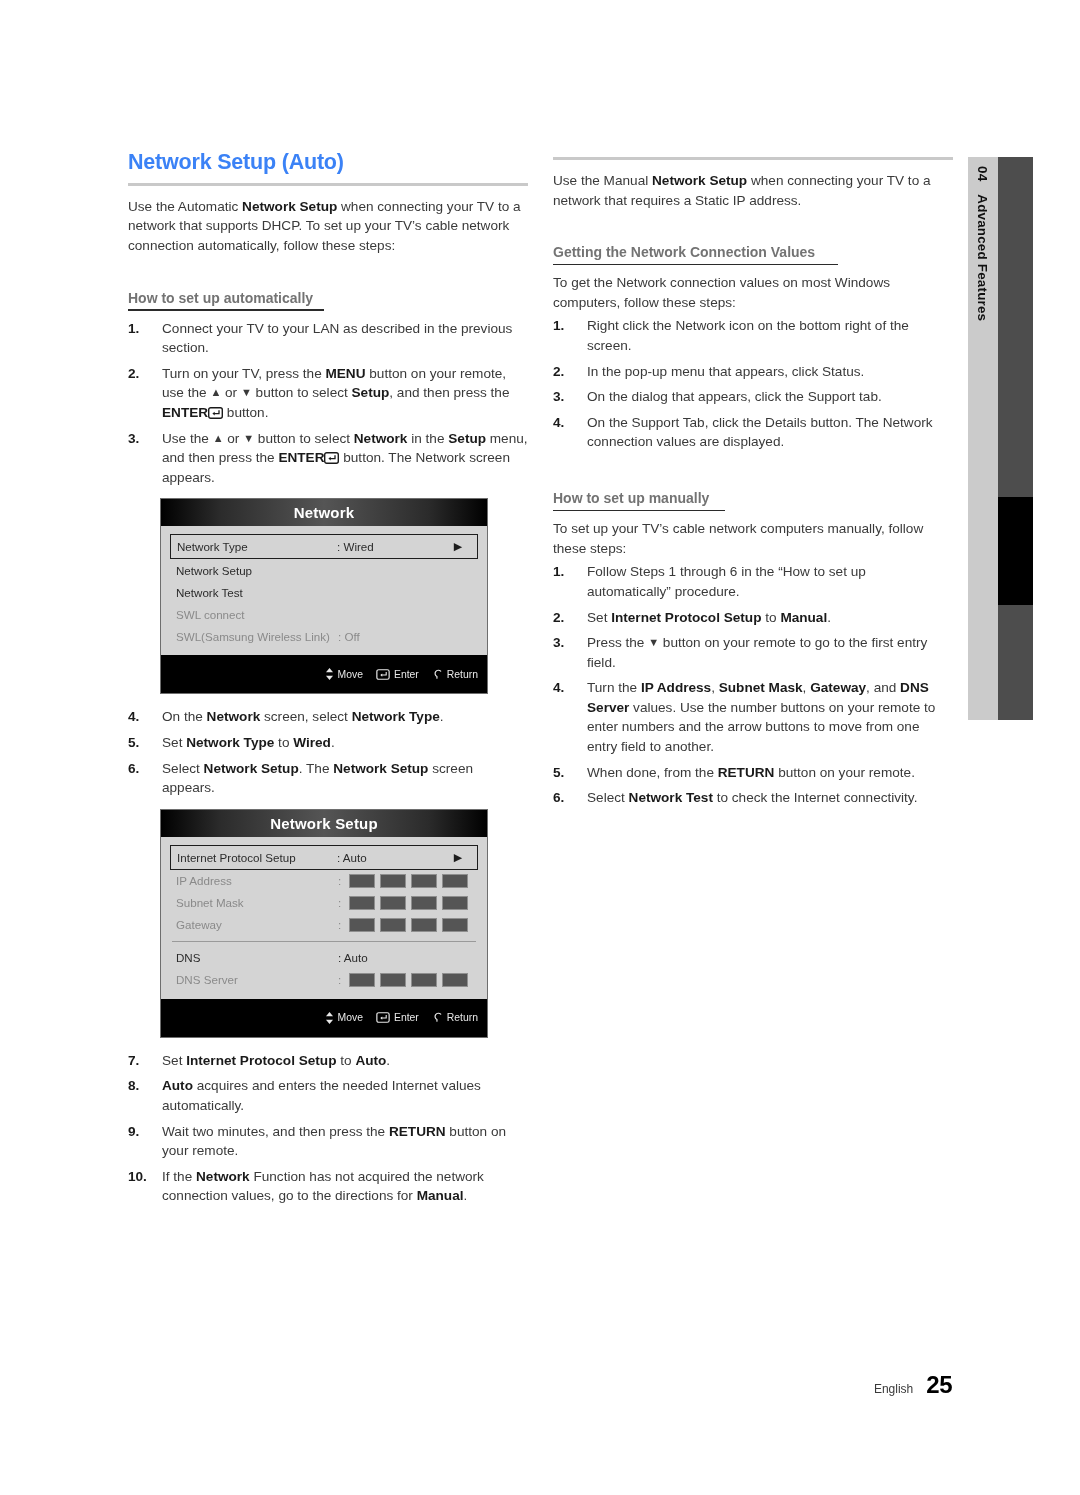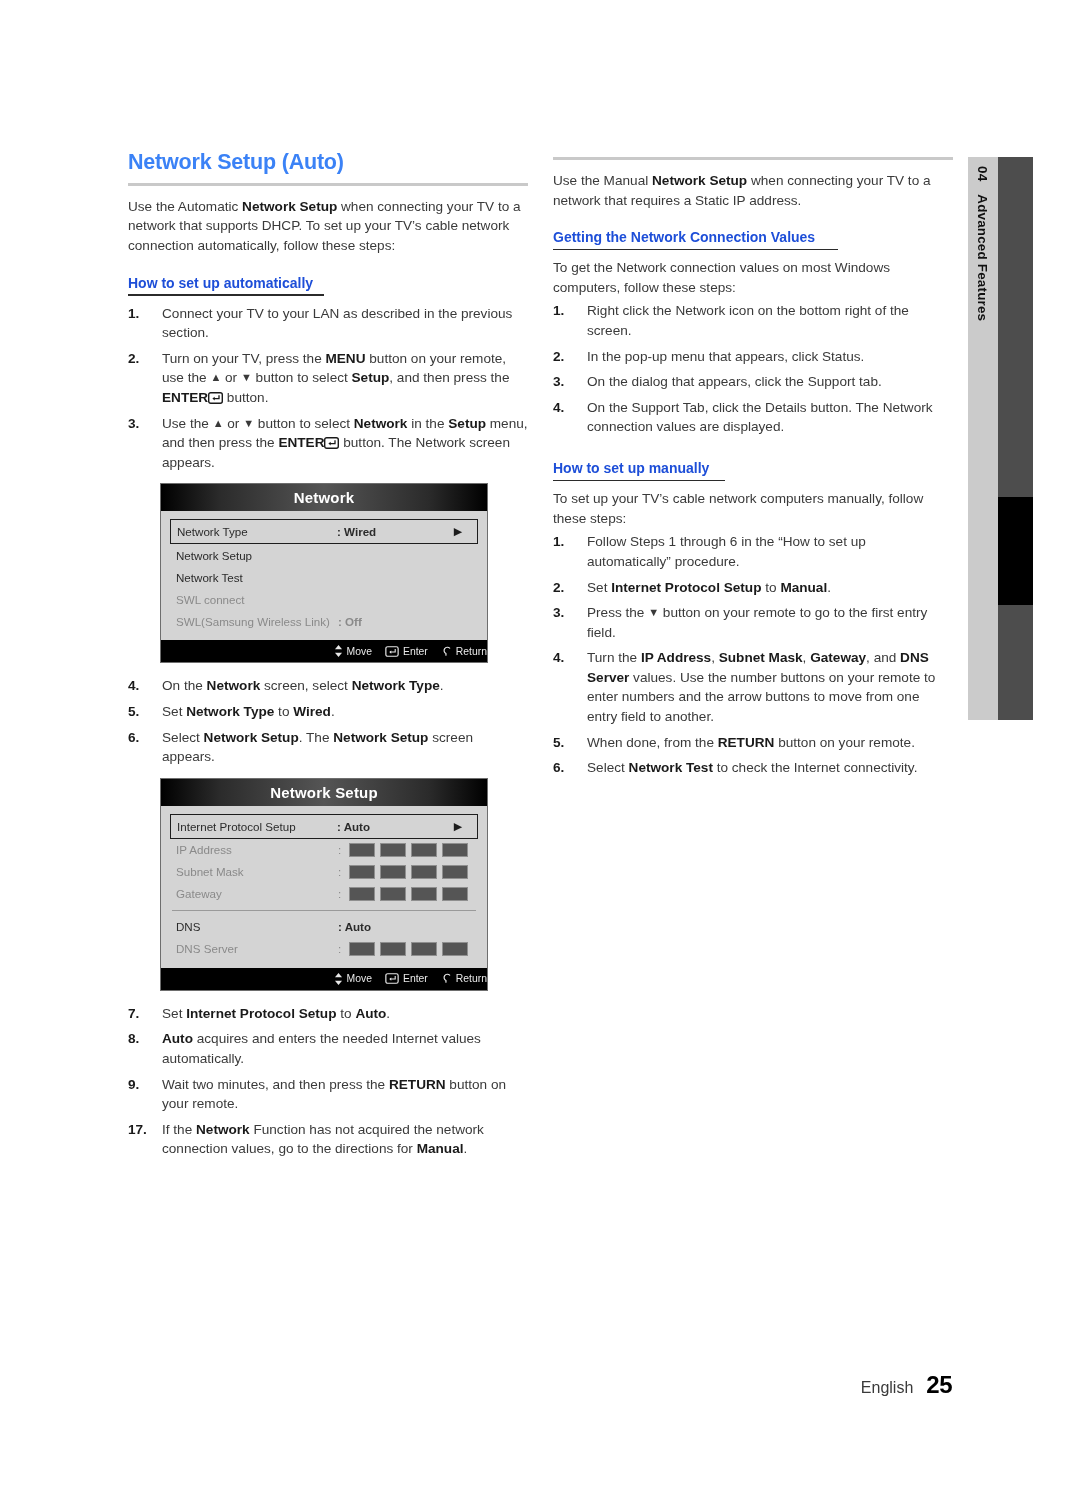--- a/index.html
+++ b/index.html
@@ -50,24 +50,24 @@
   .h1-rule {
     height: 3px;
     background: #c9c9c9;
     margin-top: 7px;
     margin-bottom: 11px;
   }
 
   .h2 {
     font-size: 14px;
     font-weight: bold;
-    margin: 17px 0 0 0;
+    margin: 32px 0 0 0;
     display: inline-block;
     line-height: 1.25;
-    color: #1d4ed8;
+    color: #737373;
   }
   .h2-wrap { margin-bottom: 0; }
   .h2-rule {
     height: 1.6px;
     background: #2b2b2b;
     margin-top: 2px;
     margin-bottom: 8px;
   }
   .h2-rule.w1 { width: 196px; }
   .h2-rule.w2 { width: 285px; }
@@ -159,21 +159,20 @@
     background: #d4d4d4;
     height: 25px;
   }
   .osd-row.dim { color: #8a8a8a; }
   .osd-label { flex: 0 0 auto; }
   .osd-spacer { flex: 1 1 auto; }
   .osd-value {
     flex: 0 0 auto;
     width: 108px;
     text-align: left;
-    font-weight: bold;
   }
   .osd-chevron {
     flex: 0 0 auto;
     width: 26px;
     text-align: center;
     font-size: 11px;
     color: #1d1d1d;
   }
   .osd-fields {
     flex: 0 0 auto;
@@ -189,28 +188,28 @@
     background: #555555;
     border: 1px solid #8f8f8f;
     box-sizing: border-box;
   }
   .osd-divider {
     height: 1px;
     background: #9a9a9a;
     margin: 5px 2px 5px 2px;
   }
   .osd-foot {
-    height: 22px;
+    height: 38px;
     background: #000000;
     color: #e8e8e8;
     display: flex;
     align-items: center;
     justify-content: flex-end;
     gap: 13px;
-    padding-right: 0;
+    padding-right: 9px;
     font-size: 10.4px;
   }
   .osd-foot .fitem {
     display: flex;
     align-items: center;
     gap: 4px;
   }
   .osd-foot svg { display: block; }
 
   
@@ -264,21 +263,21 @@
     left: 0;
     right: 0;
     bottom: 96px;
     padding-right: 128px;
     display: flex;
     align-items: baseline;
     justify-content: flex-end;
     gap: 13px;
   }
   .footer-lang {
-    font-size: 16px;
+    font-size: 12px;
     color: #3a3a3a;
   }
   .footer-page {
     font-size: 24px;
     font-weight: bold;
     color: #000;
     letter-spacing: -0.5px;
   }
 </style>
 </head>
@@ -490,21 +489,21 @@
         </li>
         <li>
           <span class="num">8.</span>
           <span><b>Auto</b><span> acquires and enters the needed Internet values automatically.</span></span>
         </li>
         <li>
           <span class="num">9.</span>
           <span><span>Wait two minutes, and then press the </span><b>RETURN</b><span> button on your remote.</span></span>
         </li>
         <li>
-          <span class="num">17.</span>
+          <span class="num">10.</span>
           <span><span>If the </span><b>Network</b><span> Function has not acquired the network connection values, go to the directions for </span><b>Manual</b><span>.</span></span>
         </li>
       </ol>
 
     </div>
 
     <div class="col col-right">
 
       <div class="h1-rule"></div>
 

